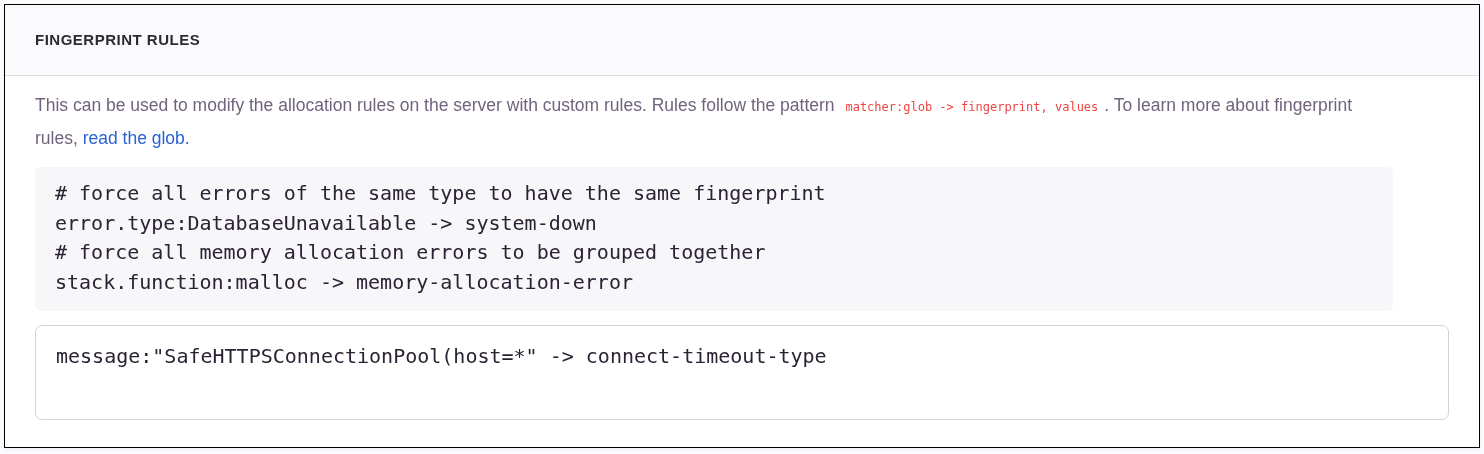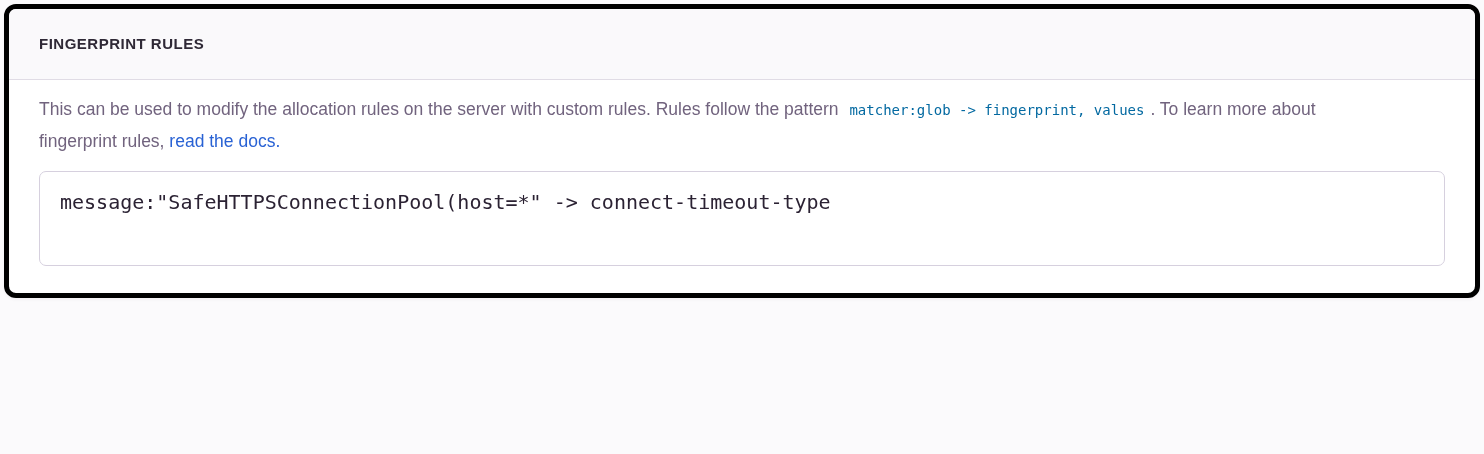--- a/index.html
+++ b/index.html
@@ -6,22 +6,22 @@
   html, body {
     width: 1484px; height: 454px;
     background: #fbfafc;
     font-family: "Liberation Sans", "DejaVu Sans", sans-serif;
   }
   .panel {
     position: absolute;
     left: 4px; top: 4px;
     width: 1476px;
     background: #ffffff;
-    border: 5px solid #000000;
-    border-radius: 12px;
+    border: 1px solid #000000;
+    border-radius: 0;
     box-shadow: 0 2px 3px rgba(43,34,51,0.04);
     overflow: hidden;
   }
   .panel-header {
     background: #faf9fb;
     border-bottom: 1px solid #e0dce5;
     padding: 24px 30px;
   }
   .panel-title {
     font-size: 15px;
@@ -34,22 +34,22 @@
     padding: 14px 30px 27px 30px;
   }
   .description {
     width: calc(100% - 56px);
     font-size: 17.5px;
     line-height: 31px;
     color: #71637e;
   }
   .inline-code {
     font-family: "DejaVu Sans Mono", "Liberation Mono", monospace;
-    font-size: 14px;
-    color: #0369a1;
+    font-size: 12px;
+    color: #ef4444;
     padding: 0 6px;
   }
   .docs-link {
     color: #2962d4;
     text-decoration: none;
     cursor: pointer;
   }
   .example-code {
     display: block;
     width: calc(100% - 56px);
@@ -84,18 +84,22 @@
   }
 </style>
 </head>
 <body>
 
 <div class="panel">
   <div class="panel-header">
     <div class="panel-title">FINGERPRINT RULES</div>
   </div>
   <div class="panel-body">
-    <p class="description"><span>This can be used to modify the allocation rules on the server with custom rules. Rules follow the pattern </span><code class="inline-code">matcher:glob -&gt; fingerprint, values</code><span>. To learn more about fingerprint rules, </span><a class="docs-link">read the docs.</a></p>
+    <p class="description"><span>This can be used to modify the allocation rules on the server with custom rules. Rules follow the pattern </span><code class="inline-code">matcher:glob -&gt; fingerprint, values</code><span>. To learn more about fingerprint rules, </span><a class="docs-link">read the glob.</a></p>
 
+    <pre class="example-code"># force all errors of the same type to have the same fingerprint
+error.type:DatabaseUnavailable -&gt; system-down
+# force all memory allocation errors to be grouped together
+stack.function:malloc -&gt; memory-allocation-error</pre>
 
     <textarea class="rules-textarea" spellcheck="false" style="">message:"SafeHTTPSConnectionPool(host=*" -&gt; connect-timeout-type</textarea>
   </div>
 </div>
 
 </body></html>

